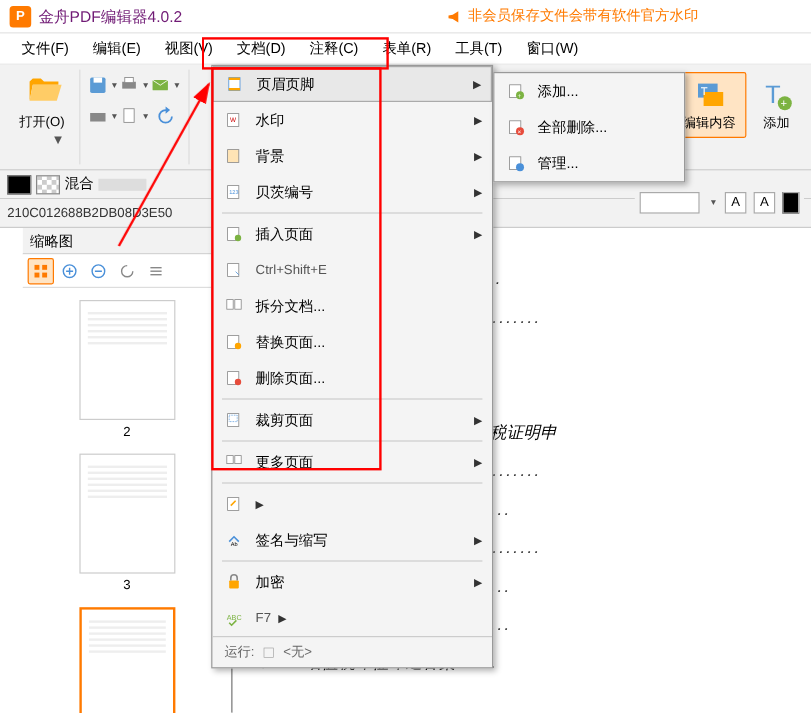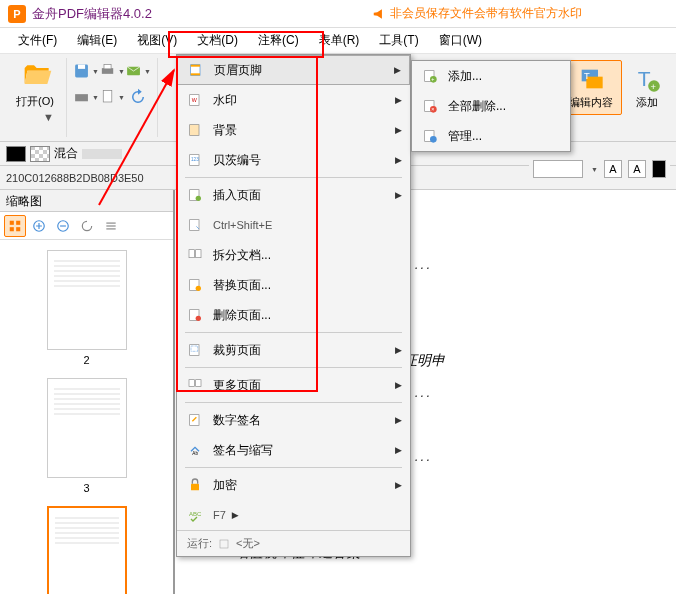--- a/index.html
+++ b/index.html
@@ -22,21 +22,21 @@
 .tool-small { width: 26px; height: 26px; display: flex; align-items: center; justify-content: center; cursor: pointer; }
 .tool-row { display: flex; }
 .dd { font-size: 7px; color: #555; margin-left: 2px; }
 
 .colorbar { height: 24px; background: #f2f2f2; border-bottom: 1px solid #ccc; display: flex; align-items: center; padding: 0 6px; }
 .swatch { width: 20px; height: 16px; border: 1px solid #888; margin-right: 4px; }
 .slider { width: 40px; height: 10px; background: #ddd; margin: 0 4px; }
 
 .addressbar { height: 24px; background: #f2f2f2; border-bottom: 1px solid #ccc; display: flex; align-items: center; padding: 0 6px; font-size: 11px; color: #333; }
 
-.main { display: flex; height: calc(594px - 28px - 26px - 88px - 24px - 24px); }
+.main { display: flex; height: calc(594px - 28px - 26px - 88px - 24px - 24px); margin-left: 19px; }
 .sidebar { width: 175px; border-right: 2px solid #999; display: flex; flex-direction: column; }
 .side-header { height: 22px; background: #f2f2f2; border-bottom: 1px solid #ccc; padding: 3px 6px; font-size: 12px; }
 .side-tools { height: 28px; background: #fff; border-bottom: 1px solid #ddd; display: flex; align-items: center; padding: 0 4px; gap: 2px; }
 .side-tools .stool { width: 22px; height: 22px; display: flex; align-items: center; justify-content: center; cursor: pointer; border-radius: 2px; }
 .side-tools .stool.active { background: #ffe4c4; border: 1px solid #ff7a00; }
 .thumbs { flex: 1; overflow: auto; padding: 10px; background: #fff; }
 .thumb { margin-bottom: 12px; text-align: center; }
 .thumb .page { width: 80px; height: 100px; background: #fff; border: 1px solid #ccc; margin: 0 auto 4px; padding: 6px; }
 .thumb .page.selected { border: 2px solid #ff7a00; }
 .thumb .line { height: 2px; background: #eee; margin: 3px 0; }
@@ -445,21 +445,20 @@
         <div class="dd-arrow">▶</div>
       </div>
       <div class="dd-sep"></div>
       <div class="dd-item">
         <div class="dd-icon">
           <svg width="16" height="16" viewBox="0 0 24 24">
             <rect x="4" y="4" width="14" height="16" fill="#fff" stroke="#888"></rect>
             <path d="M8 14l6-6" stroke="#ffa500" stroke-width="2"></path>
           </svg>
         </div>
-        <div class="dd-label">数字签名</div>
         <div class="dd-arrow">▶</div>
       </div>
       <div class="dd-item">
         <div class="dd-icon">
           <svg width="16" height="16" viewBox="0 0 24 24">
             <path d="M6 14l6-6 6 6" fill="none" stroke="#4a90d9" stroke-width="2"></path>
             <text x="8" y="20" font-size="7">Ab</text>
           </svg>
         </div>
         <div class="dd-label">签名与缩写</div>

